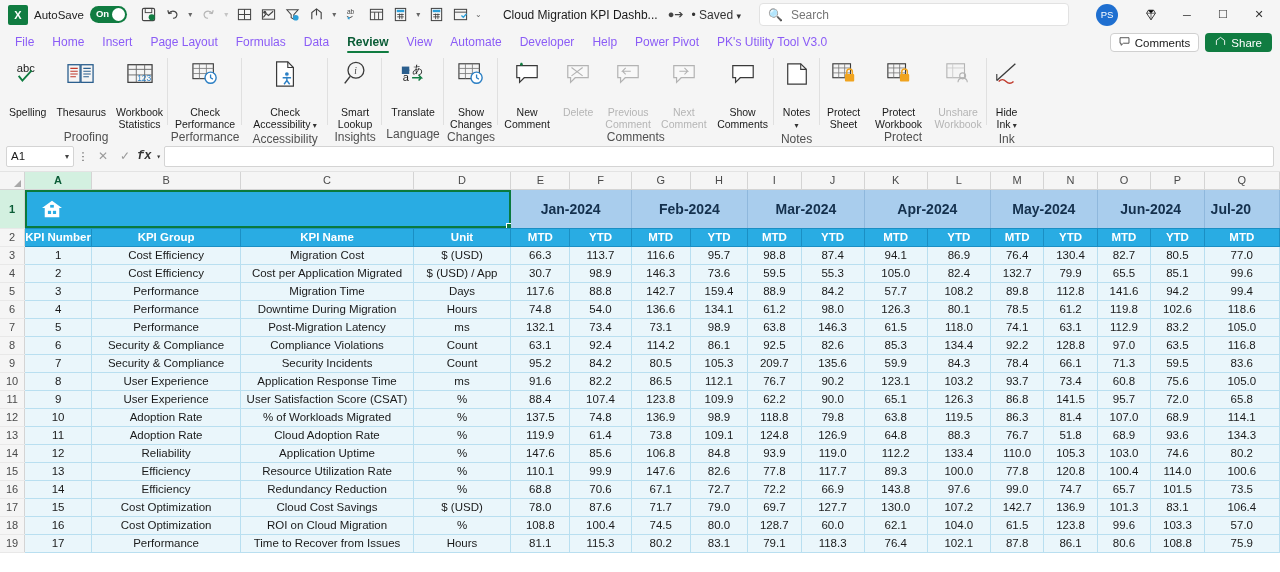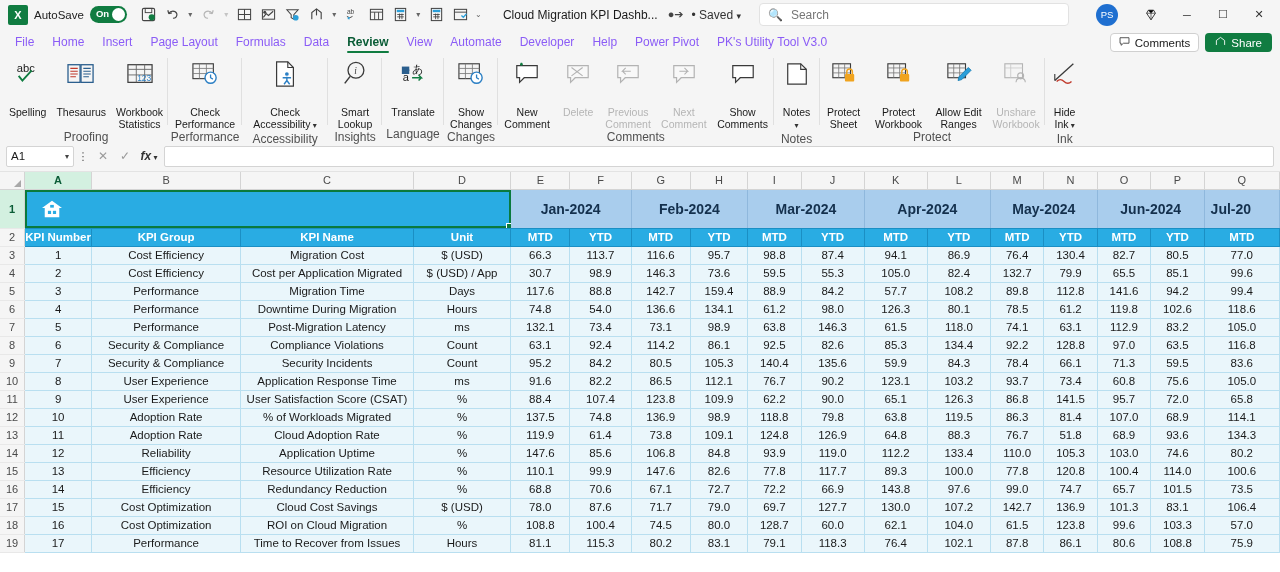--- a/index.html
+++ b/index.html
@@ -117,21 +117,21 @@
     height: 31px; background: #f5f5f5; display: flex; align-items: center;
     padding: 0 6px; gap: 0; border-bottom: 1px solid #e3e3e3;
   }
   .namebox {
     width: 68px; height: 21px; background: #fff; border: 1px solid #d4d4d4; border-radius: 2px;
     display: flex; align-items: center; padding: 0 4px; font-size: 11.5px; color: #1a1a1a;
   }
   .namebox .nb-caret { margin-left: auto; font-size: 8px; color: #444; }
   .fb-dots { width: 18px; text-align: center; font-size: 11px; color: #555; }
   .fb-ic { width: 22px; text-align: center; font-size: 12px; color: #9a9a9a; }
-  .fb-fx { width: 26px; text-align: center; font-size: 12px; color: #333; font-style: italic; font-weight: bold; }
+  .fb-fx { width: 26px; text-align: center; font-size: 12px; color: #333; font-style: italic; font-weight: bold; font-family: Liberation Mono, monospace; }
   .fb-input {
     flex: 1; height: 21px; background: #fff; border: 1px solid #d4d4d4; border-radius: 2px;
     margin-left: 2px; font-size: 11.5px; padding: 0 5px; display: flex; align-items: center;
   }
 
   
   .gridwrap { position: relative; width: 1280px; height: 381px; overflow: hidden; background: #fff; }
   table.grid { border-collapse: collapse; table-layout: fixed; }
   table.grid td, table.grid th { padding: 0; overflow: hidden; white-space: nowrap; }
 
@@ -563,31 +563,20 @@
         <span class="ic">
           <svg width="28" height="26" viewBox="0 0 30 28">
               <rect x="3" y="3" width="19" height="15" fill="none" stroke="#3a3a3a" stroke-width="1.2"></rect>
               <path d="M3 7.5h19M3 12.8h19M9.3 3v15M15.7 3v15" stroke="#7a7a7a" stroke-width="0.9"></path>
               <rect x="16" y="14" width="10" height="8" rx="1" fill="#f0a31e"></rect>
               <path d="M18 14v-2.5a3 3 0 016 0V14" fill="none" stroke="#f0a31e" stroke-width="1.6"></path>
             </svg>
         </span>
         <span class="lb">Protect
 Workbook</span>
-      </div>
-      <div class="rbtn" style="min-width:58px">
-        <span class="ic">
-          <svg width="28" height="26" viewBox="0 0 30 28">
-              <rect x="3" y="3" width="19" height="15" fill="none" stroke="#3a3a3a" stroke-width="1.2"></rect>
-              <path d="M3 7.5h19M3 12.8h19M9.3 3v15M15.7 3v15" stroke="#7a7a7a" stroke-width="0.9"></path>
-              <path d="M25 7 L15 17 l-1 4 l4 -1 L28 10z" fill="#2b9fd9" stroke="#1b7fb5" stroke-width="1"></path>
-            </svg>
-        </span>
-        <span class="lb">Allow Edit
-Ranges</span>
       </div>
       <div class="rbtn dis" style="min-width:56px">
         <span class="ic">
           <svg width="28" height="26" viewBox="0 0 30 28">
               <rect x="3" y="3" width="19" height="15" fill="none" stroke="#3a3a3a" stroke-width="1.2"></rect>
               <path d="M3 7.5h19M9.3 3v15" stroke="#7a7a7a" stroke-width="0.9"></path>
               <circle cx="20" cy="16" r="3.2" fill="none" stroke="#3a3a3a" stroke-width="1.2"></circle>
               <path d="M15 23c0-3 2.5-4.5 5-4.5s5 1.5 5 4.5" fill="none" stroke="#3a3a3a" stroke-width="1.2"></path>
             </svg>
         </span>
@@ -844,21 +833,21 @@
         <tr>
           <td class="rowhead">9</td>
           <td class="cell">7</td>
           <td class="cell">Security &amp; Compliance</td>
           <td class="cell">Security Incidents</td>
           <td class="cell">Count</td>
           <td class="cell">95.2</td>
           <td class="cell">84.2</td>
           <td class="cell">80.5</td>
           <td class="cell">105.3</td>
-          <td class="cell">140.4</td>
+          <td class="cell">209.7</td>
           <td class="cell">135.6</td>
           <td class="cell">59.9</td>
           <td class="cell">84.3</td>
           <td class="cell">78.4</td>
           <td class="cell">66.1</td>
           <td class="cell">71.3</td>
           <td class="cell">59.5</td>
           <td class="cell">83.6</td>
         </tr>
         <tr>

